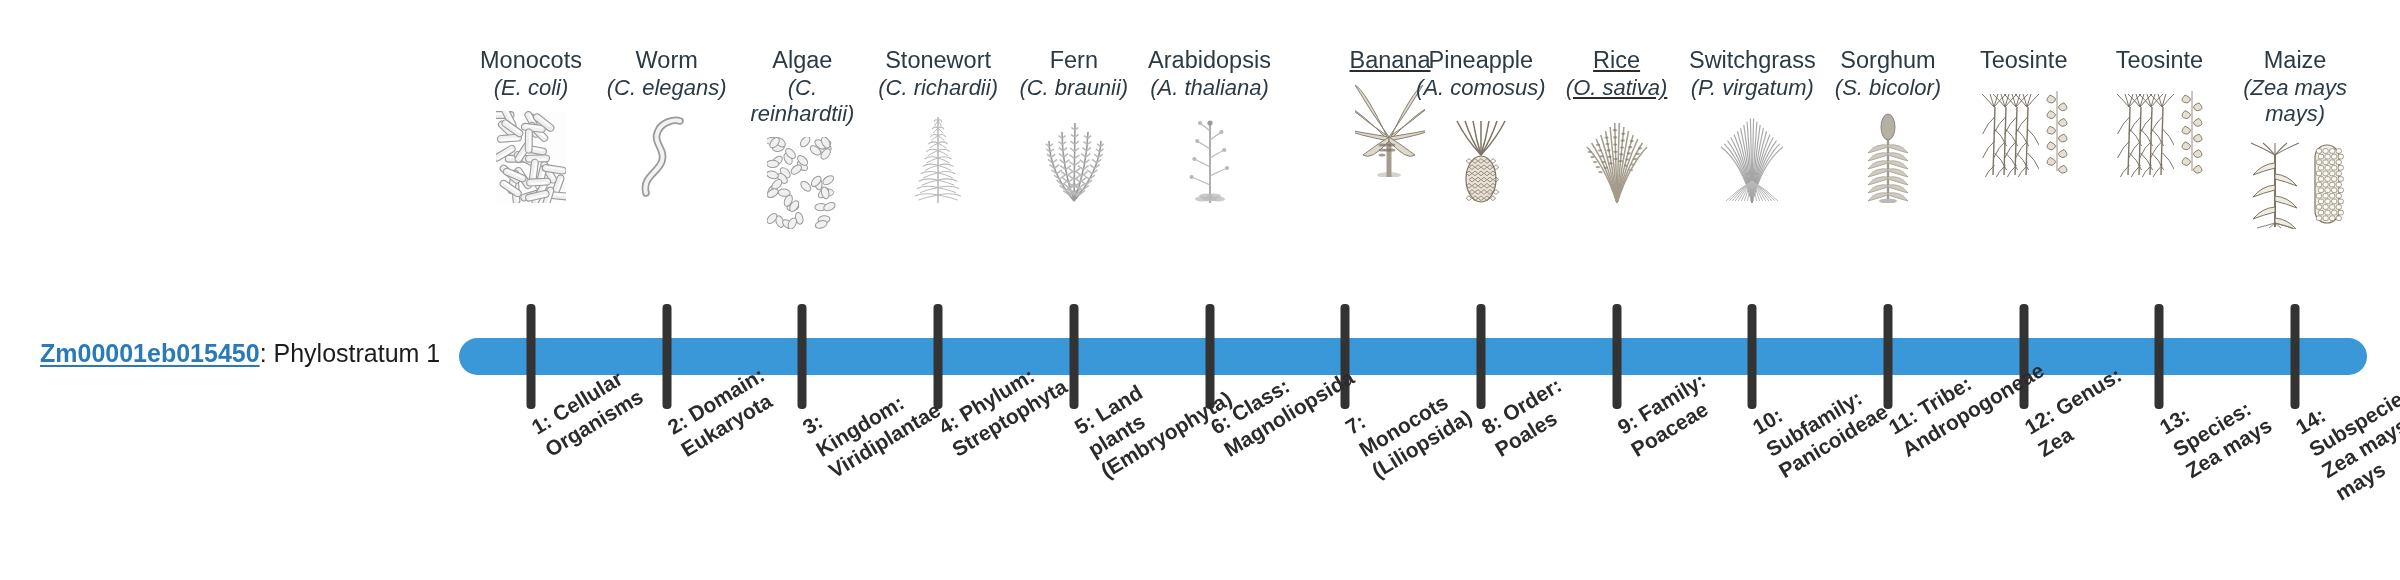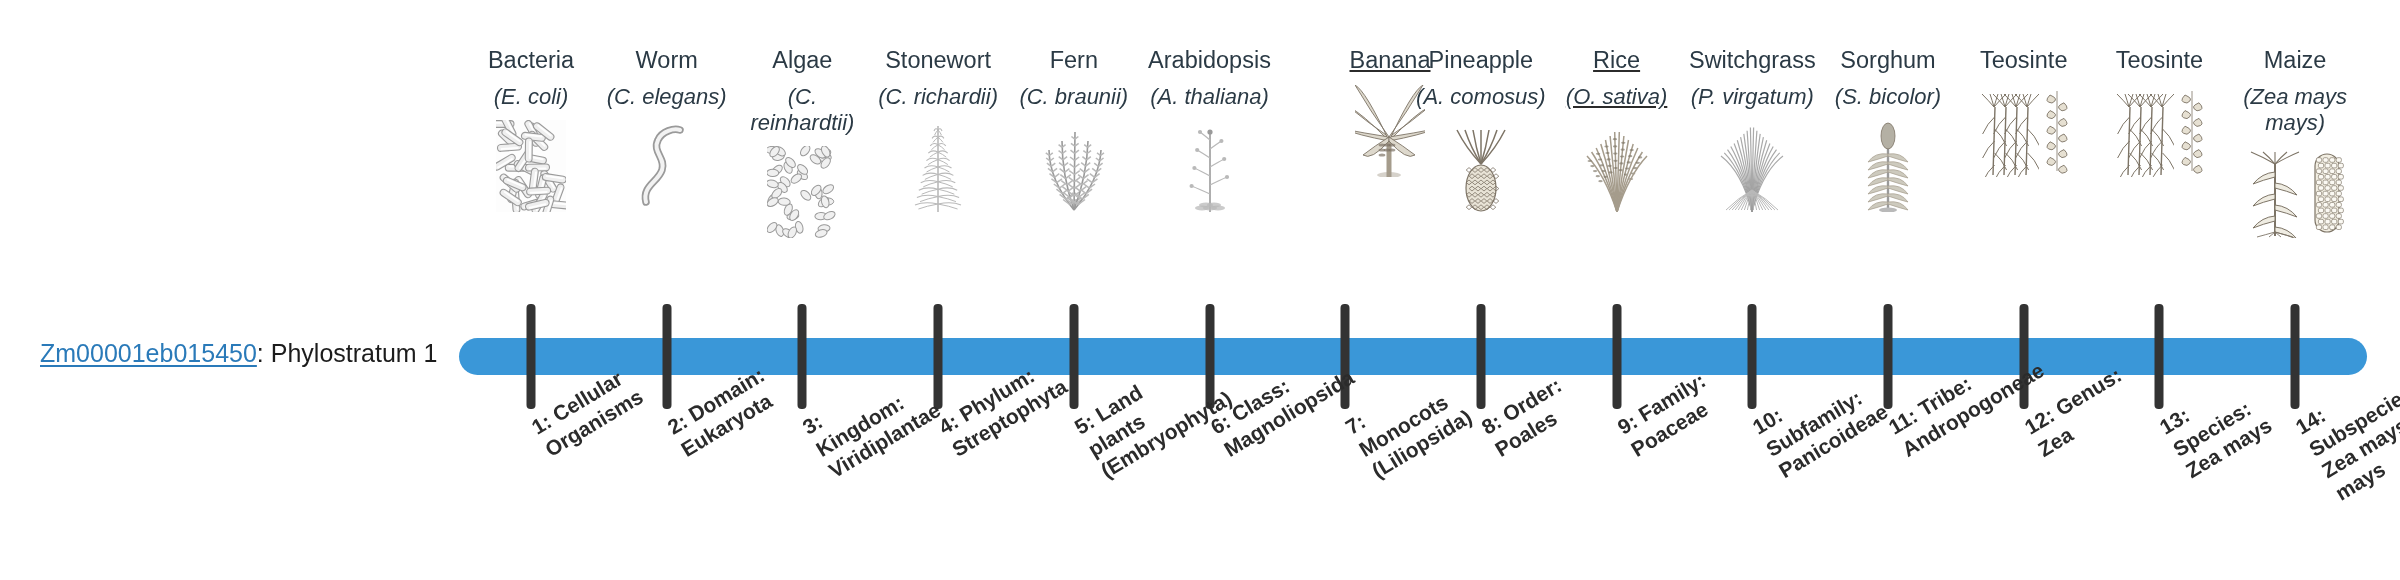--- a/index.html
+++ b/index.html
@@ -20,20 +20,21 @@
     font-size:25px;
     line-height:1.2;
     white-space:nowrap;
     color:#1c1c1c;
   }
   #gene-label .gene-id{
     color:#2a7ab9;
     text-decoration:underline;
     text-underline-offset:3px;
     cursor:pointer;
+    font-weight:bold;
   }
   #gene-label .phylo-text{color:#1c1c1c;}
 
   
   #track-area{
     position:absolute;
     left:0;top:0;
     width:2400px;height:580px;
   }
 
@@ -67,21 +68,20 @@
     transform:translateX(-66px);
     text-align:center;
   }
   .col .common{
     font-size:23.5px;
     line-height:1.25;
     color:#2b3a45;
     white-space:nowrap;
   }
   .col .latin{
-    margin-top:9px;
     font-size:22px;
     line-height:1.18;
     font-style:italic;
     color:#2b3a45;
   }
   .col .art{
     margin-top:6px;
     height:96px;
     display:flex;
     align-items:flex-end;
@@ -125,21 +125,21 @@
       <div class="tick" style="left: 1480.9px; background: rgb(51, 51, 51);"></div>
       <div class="tick" style="left: 1616.6px; background: rgb(51, 51, 51);"></div>
       <div class="tick" style="left: 1752.3px; background: rgb(51, 51, 51);"></div>
       <div class="tick" style="left: 1888px; background: rgb(51, 51, 51);"></div>
       <div class="tick" style="left: 2023.7px; background: rgb(51, 51, 51);"></div>
       <div class="tick" style="left: 2159.4px; background: rgb(51, 51, 51);"></div>
       <div class="tick" style="left: 2295.1px; background: rgb(51, 51, 51);"></div>
     </div>
   <div id="columns">
       <div class="col" style="left: 531px;">
-        <div class="common">Bacteria</div>
+        <div class="common">Monocots</div>
         <div class="latin">(E. coli)</div>
         <div class="art">
           <svg width="70" height="92" viewBox="0 0 70 92">
             <rect width="70" height="92" fill="#fdfdfd"></rect>
             <g transform="translate(6.0,4.0) rotate(0.0)">
               <rect x="-12" y="-3.4" width="24" height="6.8" rx="3.4" fill="#efefef" stroke="#9a9a9a" stroke-width="1.1"></rect>
               <rect x="-9" y="-2.2" width="18" height="2" rx="1" fill="#ffffff" opacity="0.9"></rect>
             </g>
             <g transform="translate(52.8,61.3) rotate(58.6)">
               <rect x="-12" y="-3.4" width="24" height="6.8" rx="3.4" fill="#efefef" stroke="#9a9a9a" stroke-width="1.1"></rect>

